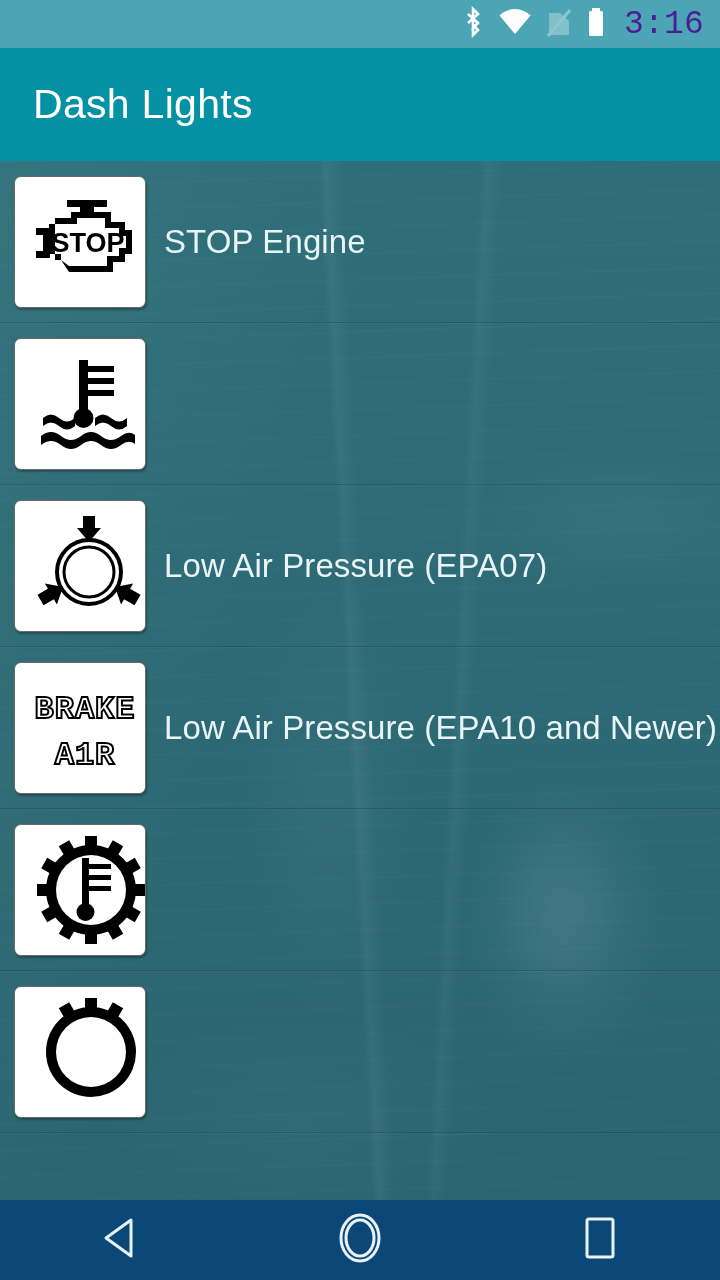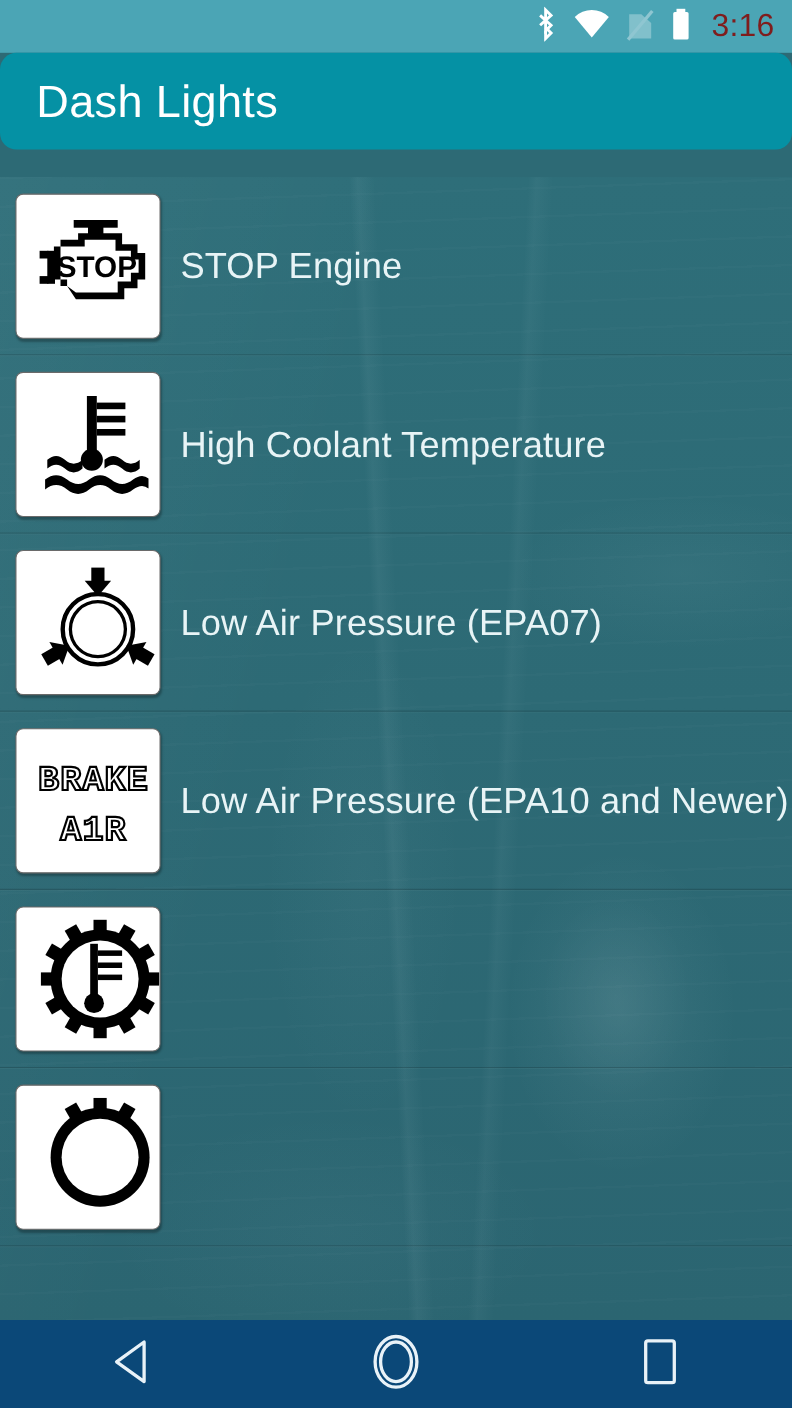--- a/index.html
+++ b/index.html
@@ -12,29 +12,29 @@
 
   
   .status-bar {
     position:absolute; top:0; left:0; width:720px; height:48px;
     background:#4ba5b5;
     display:flex; align-items:center; justify-content:flex-end;
     padding-right:16px; gap:14px;
   }
   .status-icon { display:block; }
   .status-time {
-    color:#7f1d1d; font-size:29px; font-weight:400;
-    letter-spacing:0.2px; margin-left:4px; line-height:1;
+    color:#4c1d95; font-size:33px; font-weight:400;
+    letter-spacing:0.2px; margin-left:4px; line-height:1;font-family:Liberation Mono, monospace;
   }
 
   
   .app-bar {
-    position:absolute; top:48px; left:0; width:720px; height:88px;
+    position:absolute; top:48px; left:0; width:720px; height:113px;
     background:#0591a4;
-    display:flex; align-items:center;border-radius:15px;
+    display:flex; align-items:center;
   }
   .app-title {
     color:#ffffff; font-size:41px; font-weight:500;
     padding-left:33px; letter-spacing:0.3px;
   }
 
   
   .list-area {
     position:absolute; top:161px; left:0; width:720px; height:1039px;
     overflow:hidden;
@@ -159,21 +159,20 @@
             <circle cx="48.5" cy="66" r="10"></circle>
             <rect x="53" y="14" width="26" height="6"></rect>
             <rect x="53" y="26" width="26" height="6"></rect>
             <rect x="53" y="38" width="26" height="6"></rect>
             <path d="M8 66 q8 -7 16 0 q8 7 16 0 l0 8 q-8 7 -16 0 q-8 -7 -16 0 Z"></path>
             <path d="M60 66 q8 -7 16 0 q8 7 16 0 l0 8 q-8 7 -16 0 q-8 -7 -16 0 Z"></path>
             <path d="M6 84 q10 -8 20 0 q10 8 20 0 q10 -8 20 0 q10 8 20 0 q8 -6 14 -1 l0 9 q-6 -5 -14 1 q-10 8 -20 0 q-10 -8 -20 0 q-10 8 -20 0 q-10 -8 -20 0 Z"></path>
           </g>
         </svg>
       </div>
-      <span class="row-label">High Coolant Temperature</span>
     </div>
 
     <div class="row">
       <div class="tile">
         <svg width="112" height="108" viewBox="0 0 112 108">
           <g fill="none" stroke="#000000">
             <circle cx="56" cy="60" r="32" stroke-width="4"></circle>
             <circle cx="56" cy="60" r="25" stroke-width="3"></circle>
           </g>
           <g fill="#000000">

